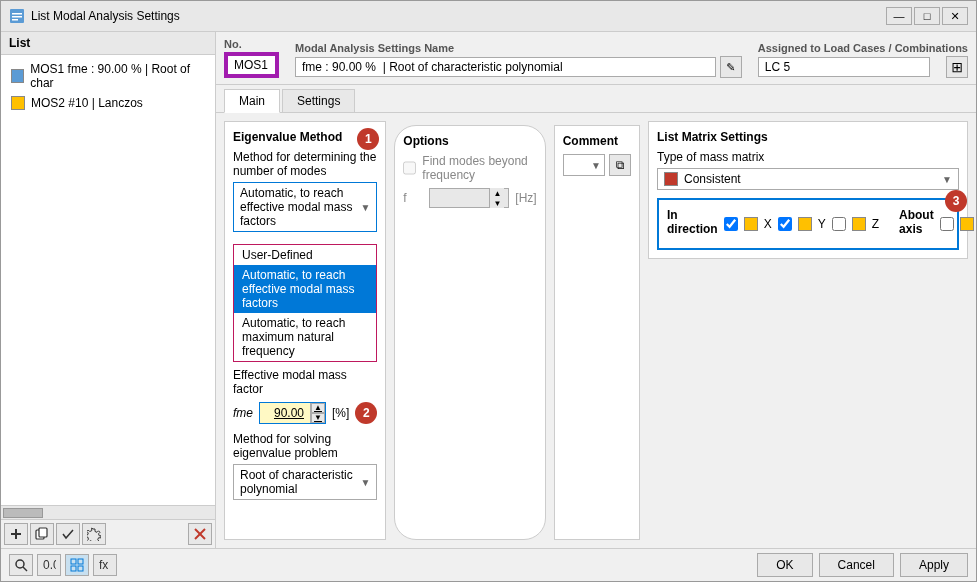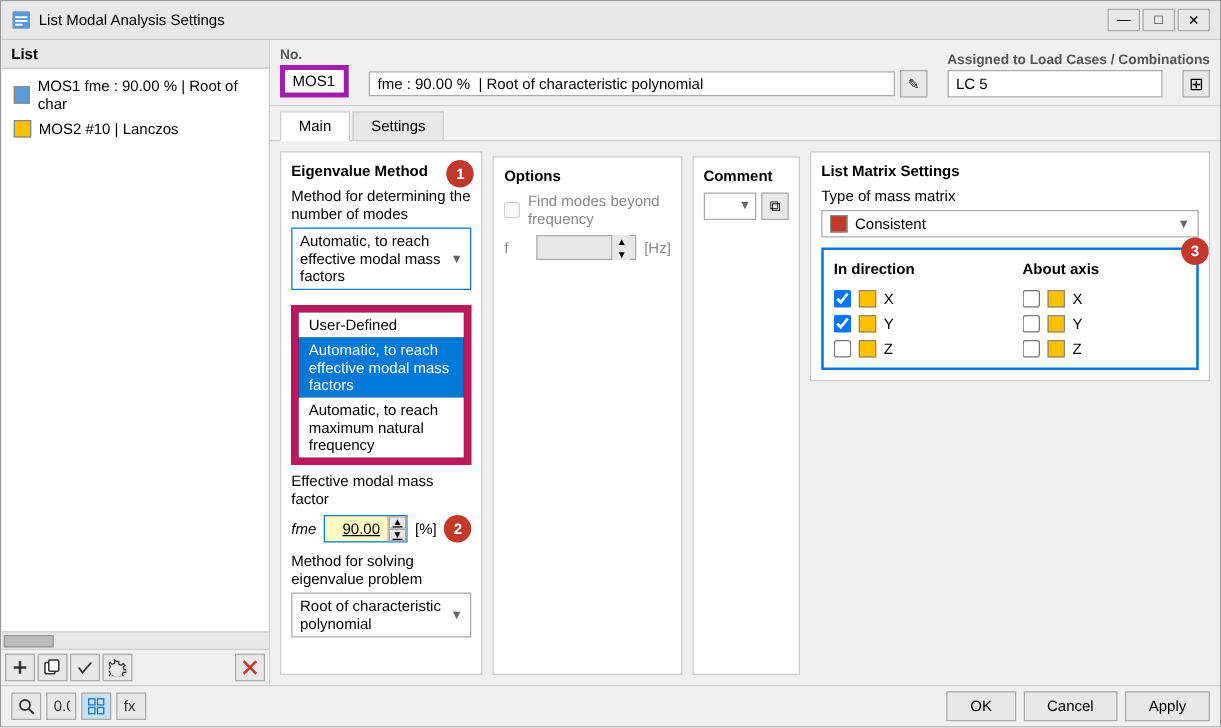--- a/index.html
+++ b/index.html
@@ -31,21 +31,21 @@
     .right-panel { flex: 1; display: flex; flex-direction: column; background: #f0f0f0; }
     
     
     .top-info { display: flex; padding: 6px 8px; gap: 16px; border-bottom: 1px solid #ccc; background: #f0f0f0; align-items: flex-end; }
     .info-group { display: flex; flex-direction: column; gap: 2px; }
     .info-label { font-size: 11px; color: #555; font-weight: bold; }
     .info-value { background: #fff; border: 4px solid #a21caf; padding: 2px 6px; min-width: 50px; font-size: 12px; color: #000; }
     .info-name { min-width: 300px; display: flex; align-items: center; gap: 4px; }
     .info-name input { flex: 1; background: #fff; border: 1px solid #aaa; padding: 2px 6px; font-size: 12px; }
     .edit-icon { width: 22px; height: 22px; border: 1px solid #aaa; background: #e8e8e8; display: flex; align-items: center; justify-content: center; cursor: pointer; font-size: 11px; }
-    .info-assigned { min-width: 180px; display: flex; gap: 16px; }
+    .info-assigned { min-width: 180px; display: flex; align-items: center; gap: 16px; }
     .info-assigned input { flex: 1; background: #fff; border: 1px solid #aaa; padding: 2px 6px; font-size: 12px; }
     
     
     .tabs { display: flex; border-bottom: 1px solid #ccc; background: #f0f0f0; padding: 4px 8px 0; gap: 2px; }
     .tab { padding: 4px 14px; border: 1px solid #ccc; border-bottom: none; background: #e8e8e8; cursor: pointer; font-size: 12px; }
     .tab.active { background: #fff; border-bottom: 1px solid #fff; margin-bottom: -1px; }
     
     
     .content-area { display: flex; flex: 1; padding: 8px; gap: 8px; overflow: hidden; }
     
@@ -59,56 +59,56 @@
     .eigenvalue-section { position: relative; }
     .badge { width: 22px; height: 22px; background: #c0392b; border-radius: 50%; color: #fff; display: flex; align-items: center; justify-content: center; font-weight: bold; font-size: 12px; position: absolute; top: 6px; right: 6px; }
     
     .field-label { font-size: 12px; color: #000; margin-bottom: 4px; }
     
     .dropdown { width: 100%; border: 1px solid #aaa; background: #fff; padding: 3px 6px; display: flex; align-items: center; justify-content: space-between; cursor: pointer; margin-bottom: 4px; }
     .dropdown-arrow { font-size: 10px; color: #666; }
     
     
     .dropdown-open { border: 1px solid #0078d7; }
-    .dropdown-list { border: 6px solid #be185d; background: #000000; margin-top: 12px; }
+    .dropdown-list { border: 1px solid #be185d; background: #7f1d1d; margin-top: 12px; }
     .dropdown-list-item { padding: 3px 8px; cursor: pointer; }
     .dropdown-list-item:hover, .dropdown-list-item.selected { background: #0078d7; color: #fff; }
     .dropdown-list-item.normal { background: #fff; color: #000; }
     
     
     .fme-row { display: flex; align-items: center; gap: 6px; margin-top: 6px; }
     .fme-label { font-size: 12px; color: #000; font-style: italic; }
     .fme-spinner { width: 14px; height: 10px; background: #e8e8e8; border: 1px solid #aaa; display: flex; align-items: center; justify-content: center; cursor: pointer; font-size: 8px; line-height: 1; }
     .fme-unit { font-size: 12px; color: #000; }
     .badge-2 { width: 22px; height: 22px; background: #c0392b; border-radius: 50%; color: #fff; display: flex; align-items: center; justify-content: center; font-weight: bold; font-size: 12px; }
     
     
     .method-row { margin-top: 8px; }
     
     
-    .options-section { margin-top: 4px; }
+    .options-section { margin-top: 4px; border-radius: 22px; }
     .checkbox-row { display: flex; align-items: center; gap: 6px; margin-bottom: 6px; }
     .checkbox-label { font-size: 12px; color: #888; }
     .f-row { display: flex; align-items: center; gap: 6px; }
     .f-label { font-size: 12px; color: #888; width: 20px; }
     .f-input { width: 80px; border: 1px solid #aaa; background: #e8e8e8; padding: 2px 4px; display: flex; align-items: center; }
     .f-unit { font-size: 12px; color: #888; }
     
     
     .comment-section { margin-top: 4px; }
     .comment-row { display: flex; align-items: center; gap: 4px; }
     .comment-btn { width: 22px; height: 22px; border: 1px solid #aaa; background: #e8e8e8; display: flex; align-items: center; justify-content: center; cursor: pointer; }
     
     
     .content-right { width: 320px; display: flex; flex-direction: column; gap: 8px; }
     .mass-section { border: 1px solid #ccc; background: #fff; padding: 8px; }
     
     .direction-box { border: 2px solid #0078d7; padding: 8px; margin-top: 8px; display: flex; gap: 20px; position: relative; }
     .badge-3 { width: 22px; height: 22px; background: #c0392b; border-radius: 50%; color: #fff; display: flex; align-items: center; justify-content: center; font-weight: bold; font-size: 12px; position: absolute; top: -10px; right: -10px; }
-    .direction-col { display: flex; flex-direction: column; gap: 6px; flex: 1; }
+    .direction-col { display: flex; gap: 6px; flex: 1; }
     .col-header { font-weight: bold; font-size: 12px; margin-bottom: 4px; }
     .check-row { display: flex; align-items: center; gap: 6px; }
     .check-color { width: 14px; height: 14px; border: 1px solid #888; }
     .check-label { font-size: 12px; }
     
     
     .bottom-bar { display: flex; padding: 4px 8px; border-top: 1px solid #ccc; background: #f0f0f0; gap: 6px; align-items: center; }
     .bottom-left { display: flex; gap: 4px; align-items: center; }
     .bottom-left-btn { width: 24px; height: 22px; border: 1px solid #aaa; background: #e8e8e8; display: flex; align-items: center; justify-content: center; cursor: pointer; }
     .bottom-right { margin-left: auto; display: flex; gap: 6px; }
@@ -198,20 +198,21 @@
     </div>
 
     <div class="right-panel">
 
       <div class="top-info">
         <div class="info-group">
           <span class="info-label">No.</span>
           <div class="info-value" style="min-width:55px;">MOS1</div>
         </div>
         <div class="info-group" style="flex:1;">
+          <span class="info-label">Modal Analysis Settings Name</span>
           <div class="info-name">
             <input type="text" style="flex: 1 1 0%; padding: 2px 6px; border: 1px solid rgb(170, 170, 170); font-size: 12px;" value="fme : 90.00 %  | Root of characteristic polynomial">
             <div class="edit-icon">✎</div>
           </div>
         </div>
         <div class="info-group">
           <span class="info-label">Assigned to Load Cases / Combinations</span>
           <div class="info-assigned">
             <input type="text" style="flex: 1 1 0%; padding: 2px 6px; border: 1px solid rgb(170, 170, 170); font-size: 12px;" value="LC 5">
             <div class="edit-icon" style="font-size:14px;">⊞</div>

